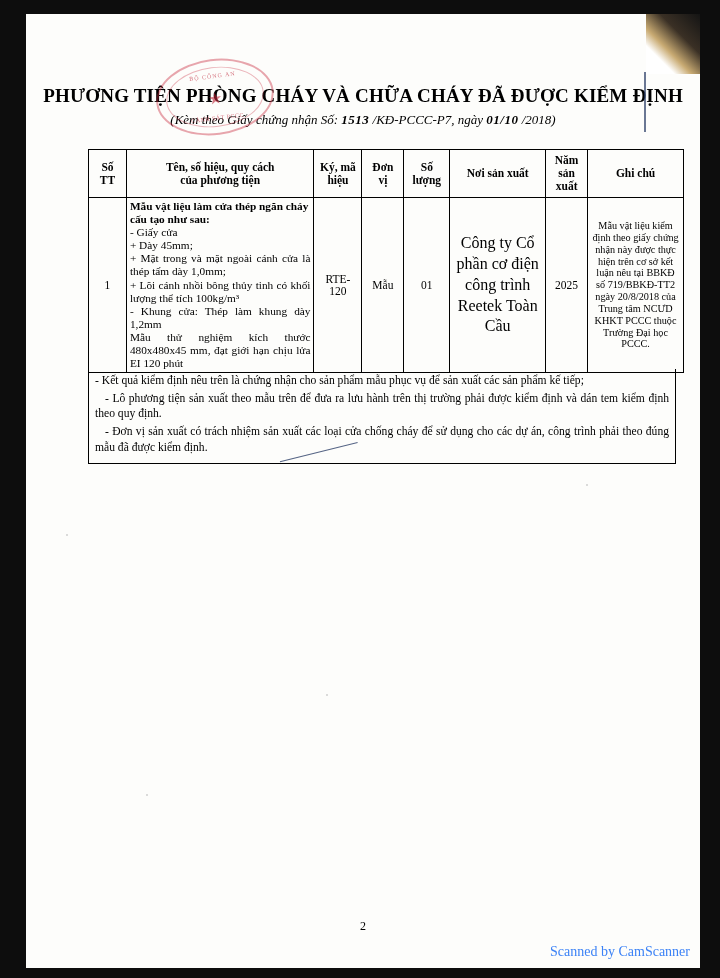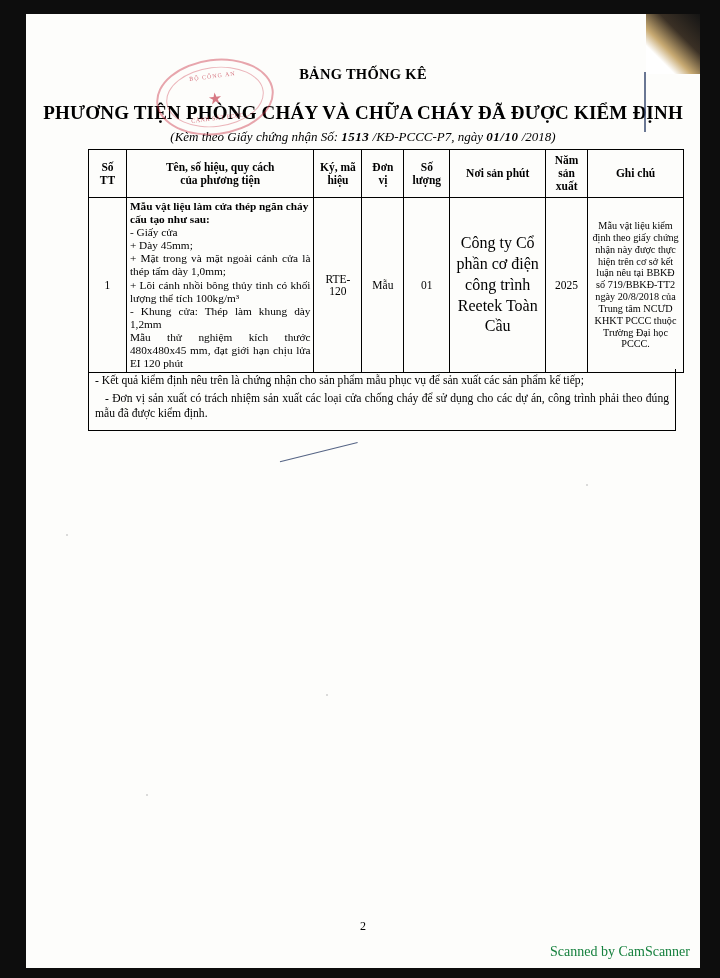--- a/index.html
+++ b/index.html
@@ -206,40 +206,39 @@
     left: 0; right: 0;
     top: 905px;
     text-align: center;
     font-size: 12px;
   }
   .scanner {
     position: absolute;
     right: 30px;
     bottom: 18px;
     font-size: 14px;
-    color: #15803d;
+    color: #3b82f6;
     font-family: "Liberation Serif", serif;
     margin-top: 21px;
   }
   
   .speck { position: absolute; background: #cfcfcf; border-radius: 50%; }
 </style>
 </head>
 <body>
 
 <div class="page">
   <div class="edge-left"></div>
   <div class="edge-right"></div>
   <div class="edge-top"></div>
   <div class="edge-bottom"></div>
 
   <div class="sheet">
 
     <div class="doc-header">
-      <div class="title-1">BẢNG THỐNG KÊ</div>
       <div class="title-2">PHƯƠNG TIỆN PHÒNG CHÁY VÀ CHỮA CHÁY ĐÃ ĐƯỢC KIỂM ĐỊNH</div>
       <div class="subtitle">
         <span>(Kèm theo Giấy chứng nhận Số:</span>
         <span class="hand">1513</span>
         <span>/KĐ-PCCC-P7, ngày</span>
         <span class="hand">01/10</span>
         <span>/2018)</span>
       </div>
     </div>
 
@@ -251,21 +250,21 @@
     <div class="pen-mark"></div>
 
     <table class="stat">
       <thead>
         <tr>
           <th class="c-stt">Số<br>TT</th>
           <th class="c-name">Tên, số hiệu, quy cách<br>của phương tiện</th>
           <th class="c-code">Ký, mã<br>hiệu</th>
           <th class="c-unit">Đơn<br>vị</th>
           <th class="c-qty">Số<br>lượng</th>
-          <th class="c-place">Nơi sản phút</th>
+          <th class="c-place">Nơi sản xuất</th>
           <th class="c-year">Năm<br>sản<br>xuất</th>
           <th class="c-note">Ghi chú</th>
         </tr>
       </thead>
       <tbody>
         <tr>
           <td class="center">1</td>
           <td class="body-name">
             <b>Mẫu vật liệu làm cửa thép ngăn cháy cấu tạo như sau:</b>
             <div class="justify-line">- Giấy cửa</div>
@@ -280,20 +279,21 @@
           <td class="center">01</td>
           <td class="body-place">Công ty Cổ phần cơ điện công trình Reetek Toàn Cầu</td>
           <td class="center">2025</td>
           <td class="body-note">Mẫu vật liệu kiểm định theo giấy chứng nhận này được thực hiện trên cơ sở kết luận nêu tại BBKĐ số 719/BBKĐ-TT2 ngày 20/8/2018 của Trung tâm NCƯD KHKT PCCC thuộc Trường Đại học PCCC.</td>
         </tr>
       </tbody>
     </table>
 
     <div class="notes">
       <p>- Kết quả kiểm định nêu trên là chứng nhận cho sản phẩm mẫu phục vụ để sản xuất các sản phẩm kế tiếp;</p>
+      <p class="ind">- Lô phương tiện sản xuất theo mẫu trên để đưa ra lưu hành trên thị trường phải được kiểm định và dán tem kiểm định theo quy định.</p>
       <p class="ind">- Đơn vị sản xuất có trách nhiệm sản xuất các loại cửa chống cháy để sử dụng cho các dự án, công trình phải theo đúng mẫu đã được kiểm định.</p>
     </div>
     <div class="pen-stroke"></div>
 
     <div class="page-number">2</div>
 
     <div class="speck" style="left:40px;top:520px;width:2px;height:2px;"></div>
     <div class="speck" style="left:300px;top:680px;width:2px;height:2px;"></div>
     <div class="speck" style="left:120px;top:780px;width:2px;height:2px;"></div>
     <div class="speck" style="left:560px;top:470px;width:2px;height:2px;"></div>

